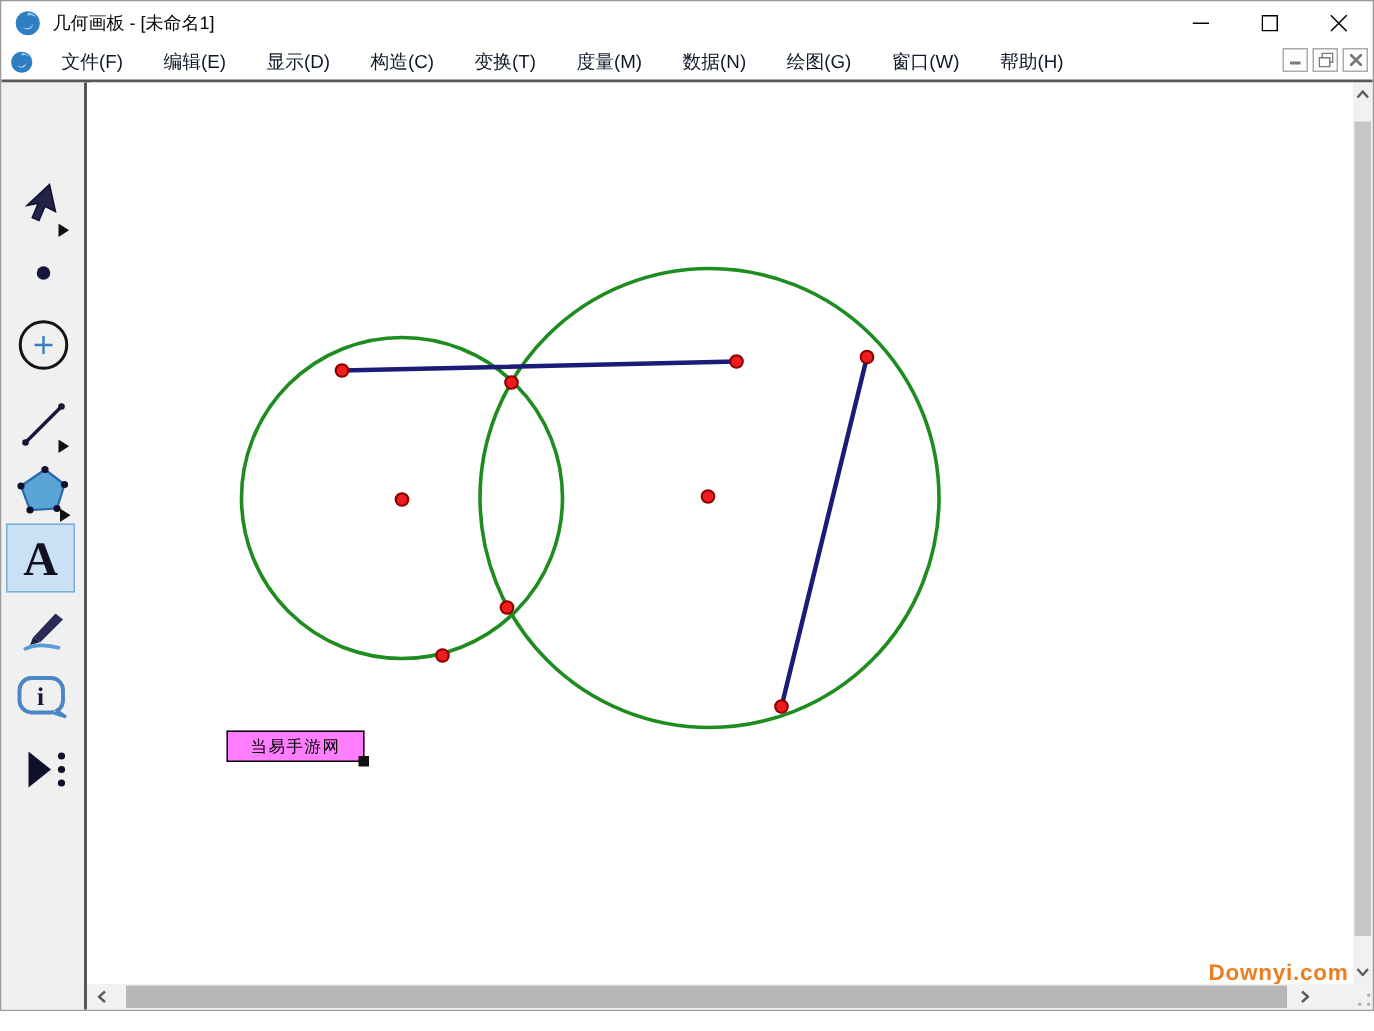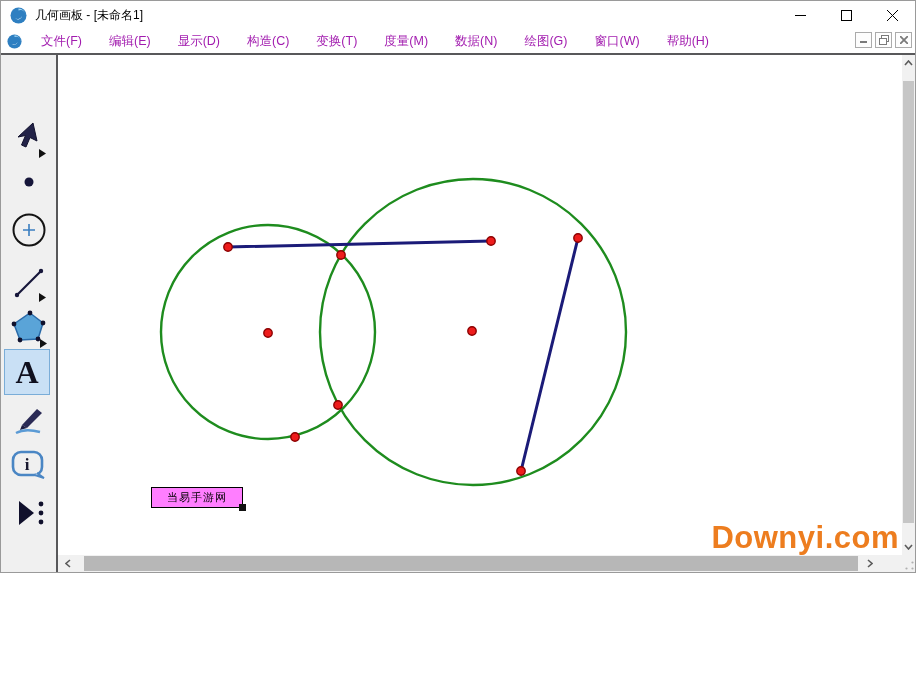--- a/index.html
+++ b/index.html
@@ -1,52 +1,52 @@
 <!DOCTYPE html>
 <html><head>
 <meta charset="utf-8">
 <style>
   * { margin:0; padding:0; box-sizing:border-box; }
   html,body { width:916px; height:687px; overflow:hidden; background:#fff;
     font-family:"Liberation Sans", sans-serif; }
-  .app { position:relative; width:916px; height:573px; background:#fff; border:1px solid #9a9a9a; }
+  .app { position:relative; width:916px; height:674px; background:#fff; border:1px solid #9a9a9a; }
 
   
   .titlebar { position:absolute; left:0; top:0; width:100%; height:28px; background:#fff;
     display:flex; align-items:center; }
   .titlebar .app-icon { margin-left:9px; width:17px; height:17px; }
   .titlebar .title { margin-left:8px; font-size:12px; color:#000; }
   .win-controls { position:absolute; right:0; top:0; height:28px; display:flex; }
   .win-btn { width:46px; height:28px; display:flex; align-items:center; justify-content:center; }
 
   
   .menubar { position:absolute; left:0; top:28px; width:100%; height:26px; background:#fff;
     border-bottom:2px solid #58585a; display:flex; align-items:center; }
   .menubar .doc-icon { margin-left:6px; width:15px; height:15px; }
   .menu-items { display:flex; margin-left:10px; }
-  .menu-item { font-size:12.5px; color:#a21caf; padding:4px 9px; margin-right:9px; cursor:default; }
+  .menu-item { font-size:12.5px; color:#0f172a; padding:4px 9px; margin-right:9px; cursor:default; }
   .mdi-controls { position:absolute; right:3px; top:3px; display:flex; gap:3px; }
   .mdi-btn { width:17px; height:16px; border:1px solid #ababab; background:#fdfdfd;
     display:flex; align-items:center; justify-content:center; }
 
   
   .toolbar { position:absolute; left:0; top:54px; bottom:0; width:57px; background:#f0f0f0;
     border-right:2px solid #58585a; }
   .tool { position:absolute; left:0; width:55px; display:flex; align-items:center; justify-content:center; }
   .tool.sel { background:#c9e0f5; border:1px solid #7aadd8; }
   .flyout { position:absolute; }
 
   
   .canvas { position:absolute; left:59px; top:54px; right:13px; bottom:17px; background:#fff; overflow:hidden; }
   #geo { position:absolute; left:0; top:0; }
   .label-box { position:absolute; left:91px; top:432px; width:92px; height:21px;
     border:1px solid #000; display:flex; align-items:center; justify-content:center;
     font-size:11px; color:#000; letter-spacing:1px; }
   .label-handle { position:absolute; right:-4px; bottom:-4px; width:7px; height:7px; background:#111; }
-  .watermark { position:absolute; right:3px; bottom:-1px; font-size:31px; font-weight:bold;
+  .watermark { position:absolute; right:3px; bottom:-1px; font-size:15px; font-weight:bold;
     letter-spacing:.5px;margin-left:44px; }
 
   
   .vscroll { position:absolute; right:0; top:54px; bottom:17px; width:13px; background:#f1f1f1; }
   .vscroll .arrow { position:absolute; left:0; width:13px; height:16px; display:flex; align-items:center; justify-content:center; }
   .vscroll .thumb { position:absolute; left:1px; width:11px; top:26px; bottom:32px; background:#c6c6c6; }
   .hscroll { position:absolute; left:57px; right:13px; bottom:0; height:17px; background:#f1f1f1; }
   .hscroll .arrow { position:absolute; top:0; width:20px; height:17px; display:flex; align-items:center; justify-content:center; }
   .hscroll .thumb { position:absolute; top:1px; height:15px; left:26px; right:44px; background:#b7b7b7; }
   .corner { position:absolute; right:0; bottom:0; width:13px; height:17px; background:#f1f1f1; }

